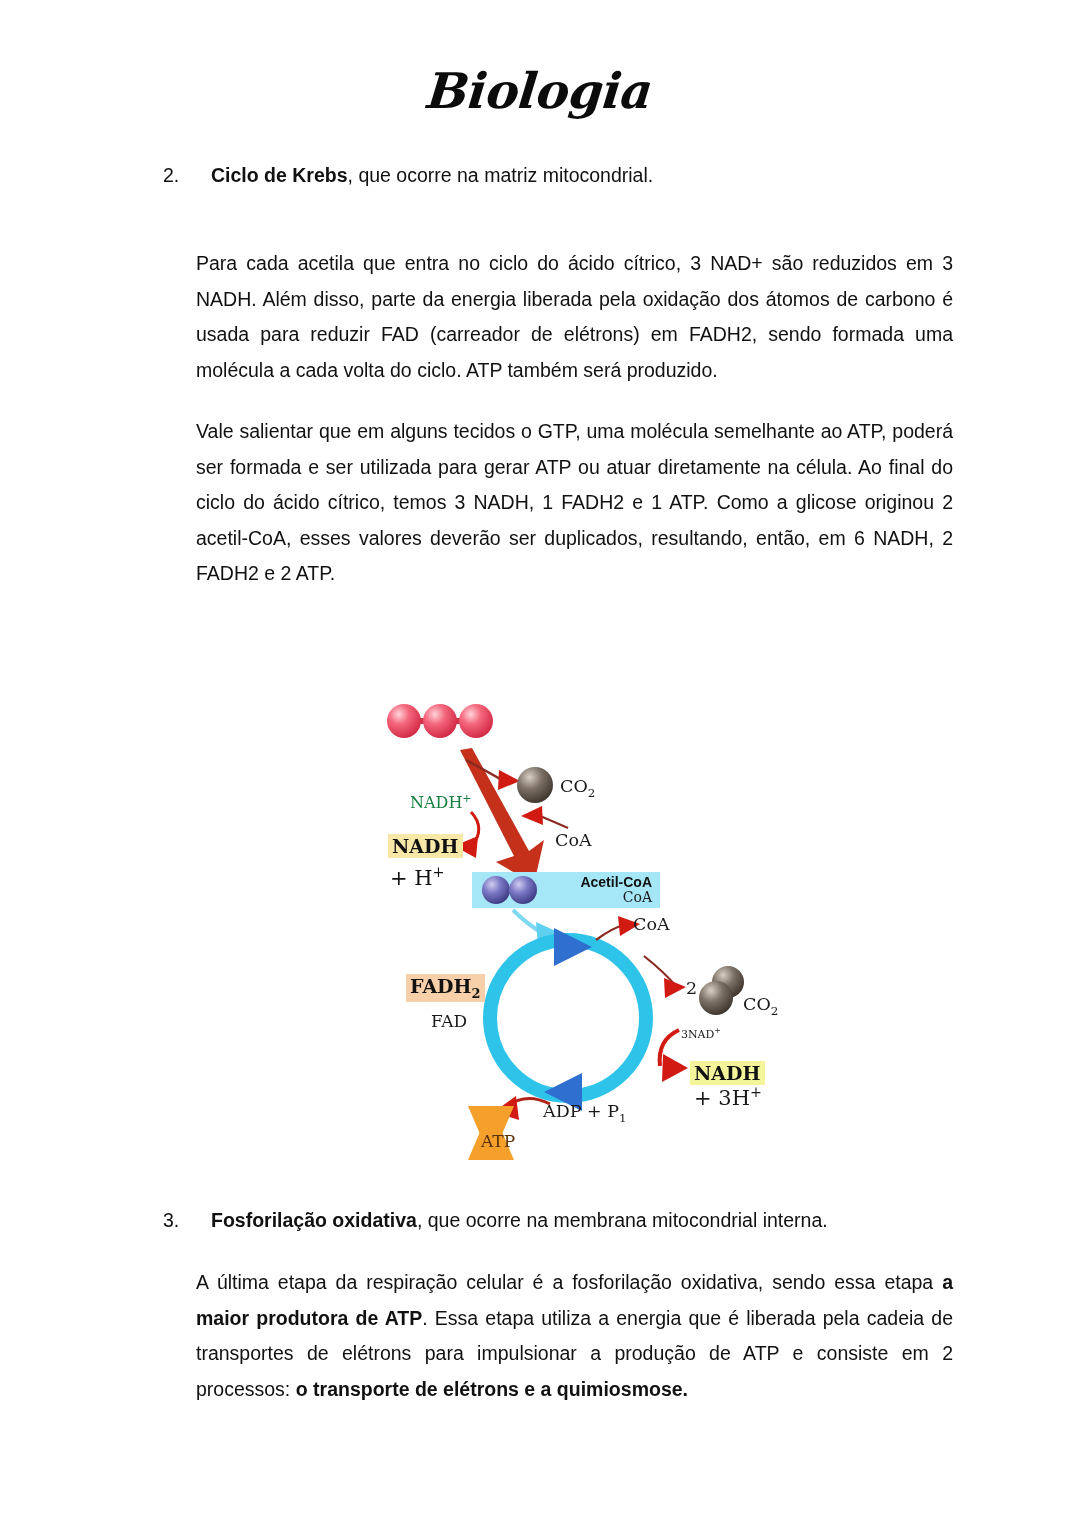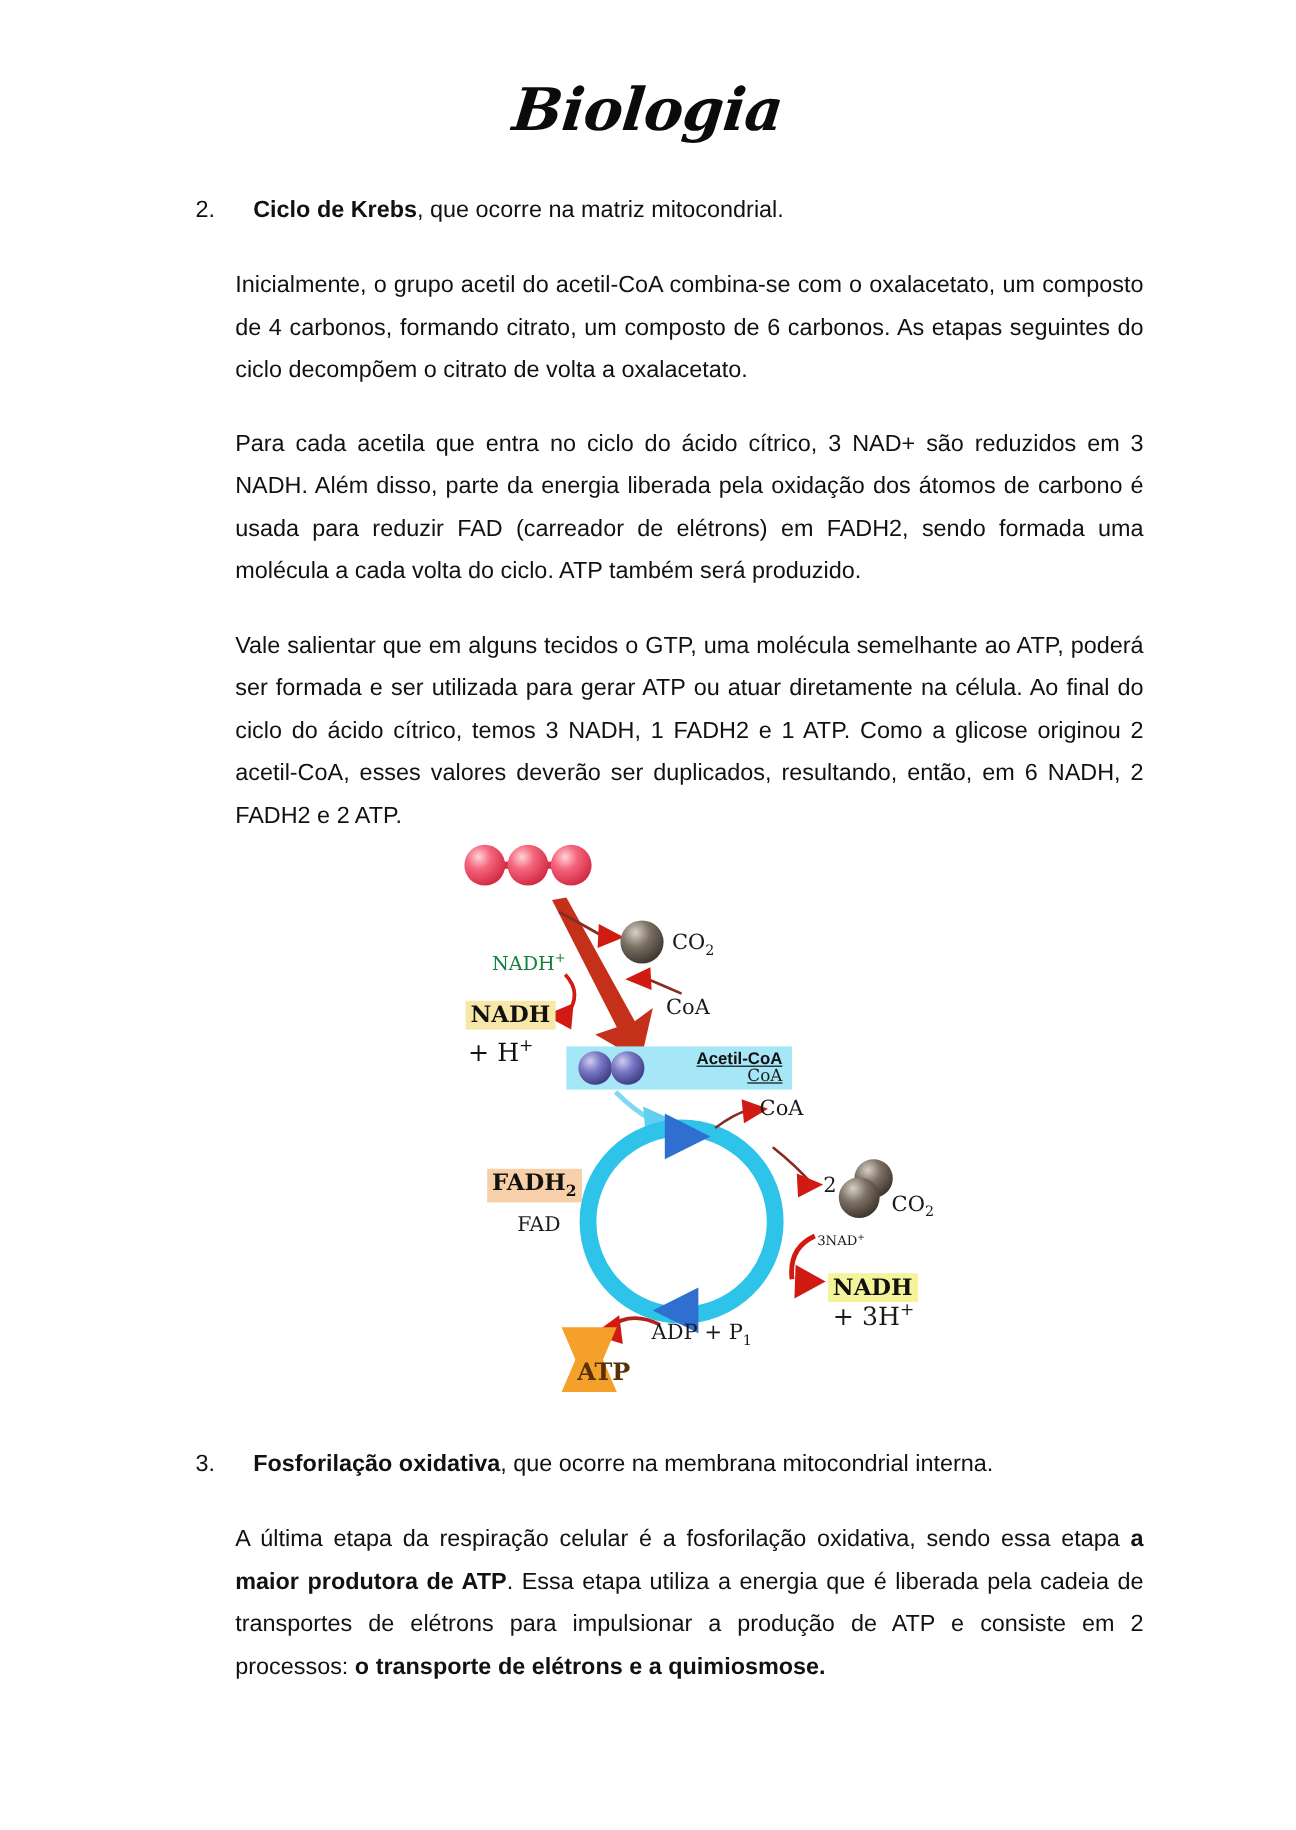--- a/index.html
+++ b/index.html
@@ -124,21 +124,20 @@
     width: 188px;
     height: 36px;
     background: #a5e6f7;
   }
   .acetil-txt {
     position: absolute;
     right: 8px;
     top: 3px;
     text-align: right;
     line-height: 15px;
-    text-decoration: underline;
   }
   .acetil-txt .t1 {
     font-family: "Liberation Sans", sans-serif;
     font-weight: 700;
     font-size: 14px;
     color: #111;
     display: block;
   }
   .acetil-txt .t2 {
     font-family: "DejaVu Serif", serif;
@@ -225,44 +224,43 @@
   .lbl-3h {
     left: 326px; top: 396px;
     font-size: 21px;
   }
   .lbl-adp {
     left: 175px; top: 413px;
     font-size: 17.5px;
   }
   .lbl-atp {
     left: 113px; top: 443px;
-    font-size: 20px;
-    font-family: "DejaVu Serif", serif;
-    font-weight: 700;
+    font-size: 17px;
+    font-family: "DejaVu Serif", serif;
+    font-weight: 400;
     color: #5a3008;
   }
   sup.sm { font-size: 0.68em; vertical-align: super; }
   sub.sm { font-size: 0.68em; vertical-align: sub; }
 </style>
 </head>
 <body>
 
 <div class="page">
 
   <div class="doc-title">Biologia</div>
 
   <div class="content">
 
     <div class="li-block">
       <span class="li-marker">2.</span>
       <div class="li-head"><b>Ciclo de Krebs</b><span>, que ocorre na matriz mitocondrial.</span></div>
     </div>
 
     <div class="gap-md"></div>
-    <p class="para">Inicialmente, o grupo acetil do acetil-CoA combina-se com o oxalacetato, um composto de 4 carbonos, formando citrato, um composto de 6 carbonos. As etapas seguintes do ciclo decompõem o citrato de volta a oxalacetato.</p>
 
     <div class="gap-sm"></div>
     <p class="para">Para cada acetila que entra no ciclo do ácido cítrico, 3 NAD+ são reduzidos em 3 NADH. Além disso, parte da energia liberada pela oxidação dos átomos de carbono é usada para reduzir FAD (carreador de elétrons) em FADH2, sendo formada uma molécula a cada volta do ciclo. ATP também será produzido.</p>
 
     <div class="gap-sm"></div>
     <p class="para">Vale salientar que em alguns tecidos o GTP, uma molécula semelhante ao ATP, poderá ser formada e ser utilizada para gerar ATP ou atuar diretamente na célula. Ao final do ciclo do ácido cítrico, temos 3 NADH, 1 FADH2 e 1 ATP. Como a glicose originou 2 acetil-CoA, esses valores deverão ser duplicados, resultando, então, em 6 NADH, 2 FADH2 e 2 ATP.</p>
   </div>
 
   <div class="figure">
 

